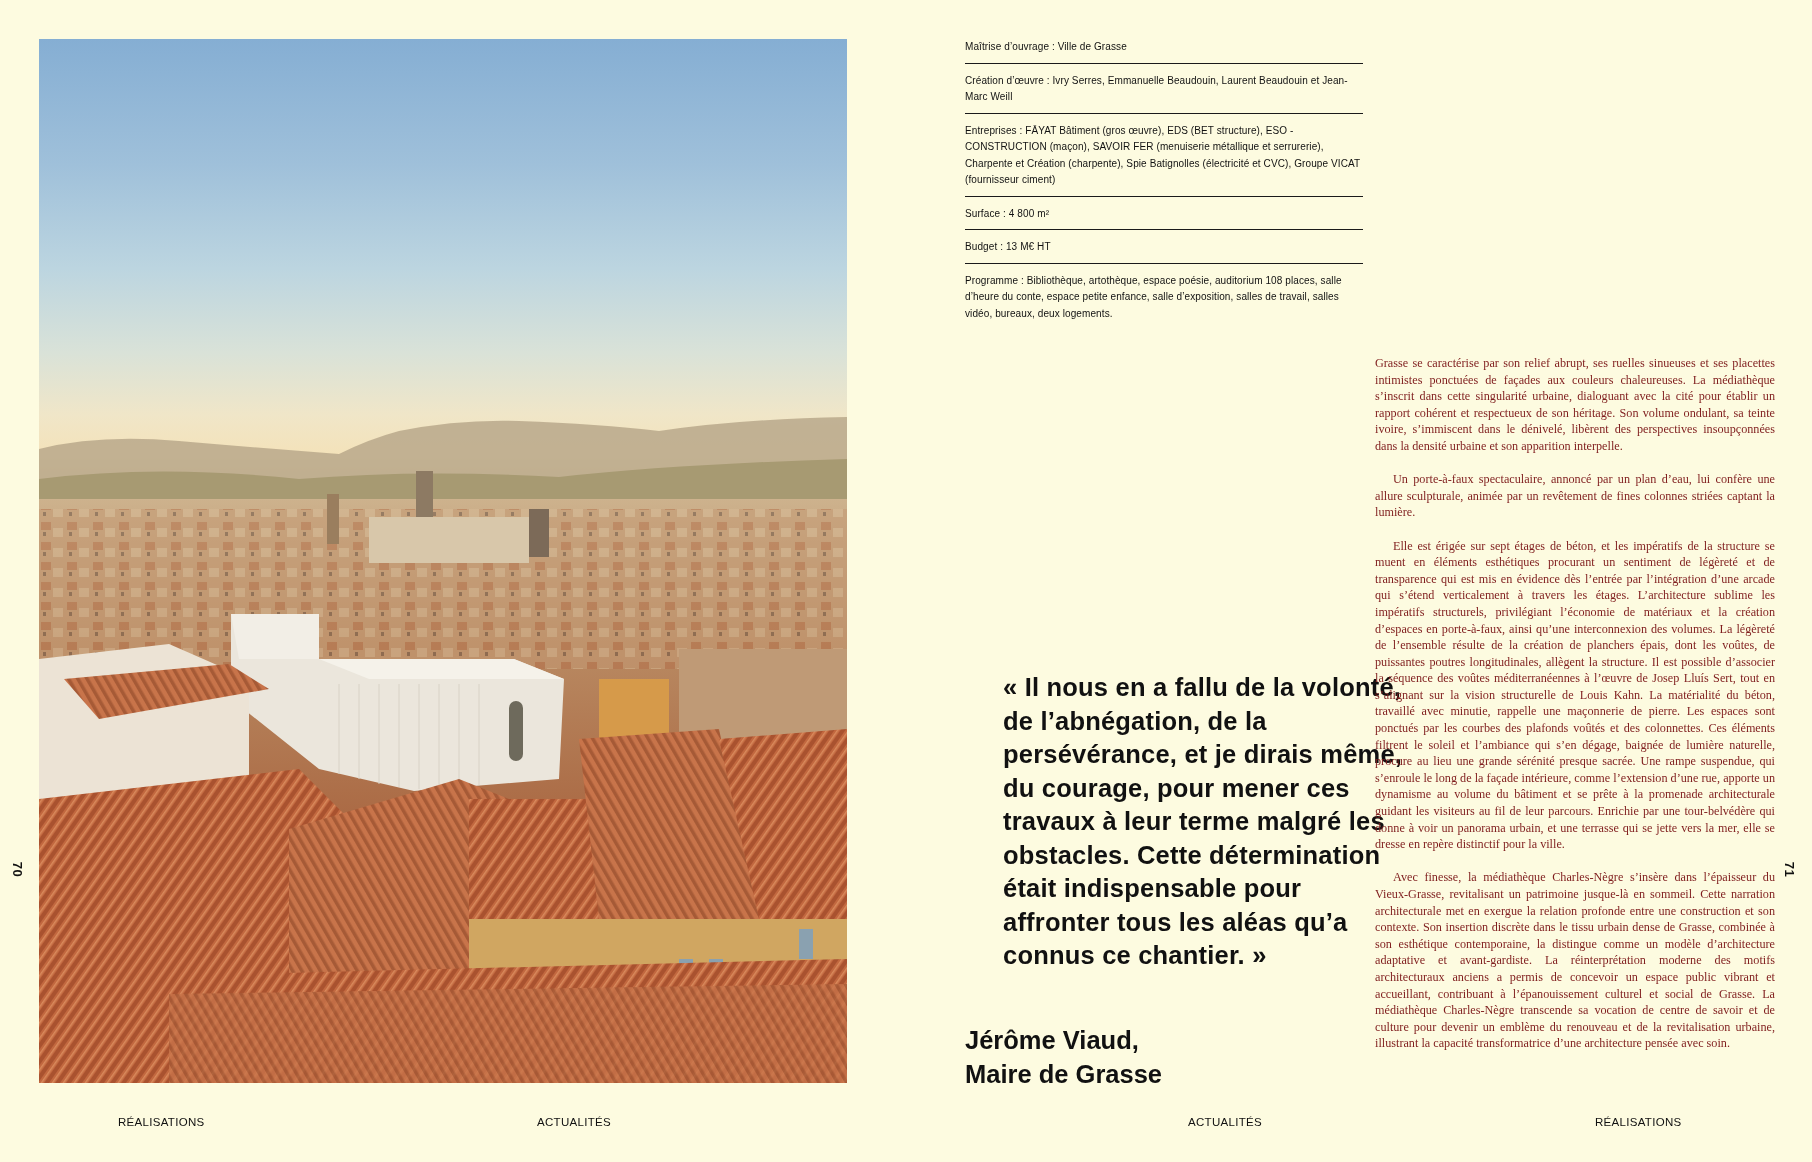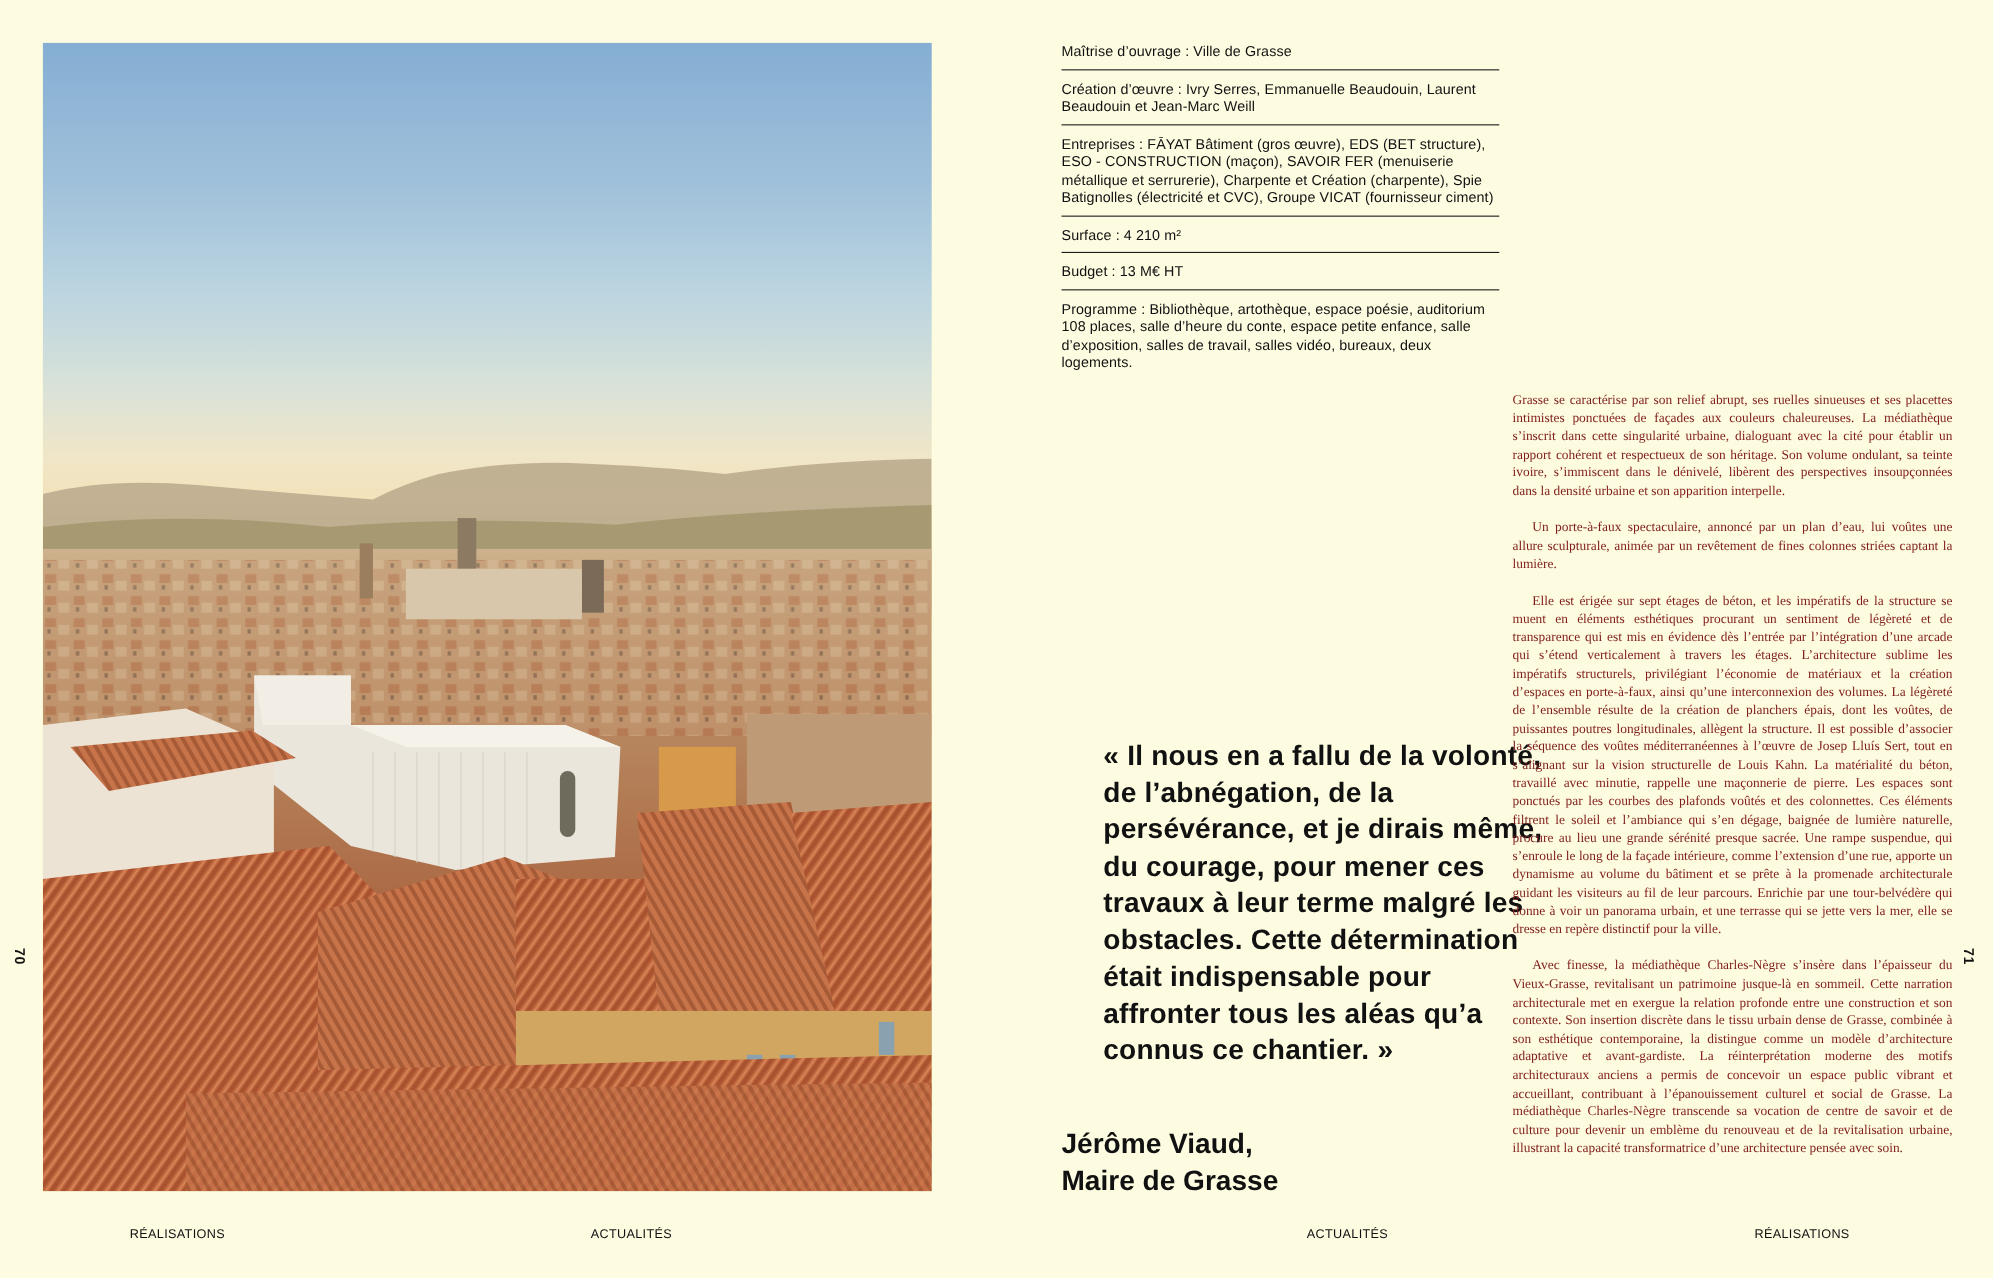--- a/index.html
+++ b/index.html
@@ -23,21 +23,21 @@
   .page-num {
     position: absolute; font-size: 13px; font-weight: bold; letter-spacing: 0.5px;
     transform: rotate(90deg); transform-origin: center center;
   }
   .page-num.left  { left: 10px;  top: 862px; }
   .page-num.right { left: 1782px; top: 862px; }
 
   
   .specs {
     position: absolute; left: 965px; top: 34px; width: 398px;
-    font-size: 13px; line-height: 16.5px; letter-spacing: 0.1px;
+    font-size: 10px; line-height: 16.5px; letter-spacing: 0.1px;
   }
   .spec-item {
     padding: 5px 0 7px 0;
     border-bottom: 1.4px solid #1a1a1a;
   }
   .spec-item:last-child { border-bottom: none; }
   .spec-item + .spec-item { padding-top: 9px; }
 
   
   .quote {
@@ -146,34 +146,34 @@
 
 <div class="page-num left">70</div>
 
 <div class="footer-label" style="left:118px;">RÉALISATIONS</div>
 <div class="footer-label" style="left:537px;">ACTUALITÉS</div>
 
 <div class="specs">
   <div class="spec-item">Maîtrise d’ouvrage : Ville de Grasse</div>
   <div class="spec-item">Création d’œuvre : Ivry Serres, Emmanuelle Beaudouin, Laurent Beau­douin et Jean-Marc Weill</div>
   <div class="spec-item">Entreprises : FĀYAT Bâtiment (gros œuvre), EDS (BET structure), ESO - CONSTRUCTION (maçon), SAVOIR FER (menuiserie métallique et serru­rerie), Charpente et Création (charpente), Spie Batignolles (électricité et CVC), Groupe VICAT (fournisseur ciment)</div>
-  <div class="spec-item">Surface : 4 210 m²</div>
+  <div class="spec-item">Surface : 4 800 m²</div>
   <div class="spec-item">Budget : 13 M€ HT</div>
   <div class="spec-item">Programme : Bibliothèque, artothèque, espace poésie, auditorium 108 places, salle d’heure du conte, espace petite enfance, salle d’exposition, salles de travail, salles vidéo, bureaux, deux logements.</div>
 </div>
 
 <div class="quote">« Il nous en a fallu de la volonté, de l’abnégation, de la persévérance, et je dirais même, du courage, pour mener ces travaux à leur terme malgré les obstacles. Cette détermination était indispensable pour affronter tous les aléas qu’a connus ce chantier. »</div>
 <div class="author">
   <span>Jérôme Viaud,</span>
   <span>Maire de Grasse</span>
 </div>
 
 <div class="body-text">
   <p>Grasse se caractérise par son relief abrupt, ses ruelles sinueuses et ses placettes intimistes ponctuées de façades aux couleurs chaleureuses. La médiathèque s’inscrit dans cette singularité urbaine, dialoguant avec la cité pour établir un rapport cohérent et respectueux de son héritage. Son volume ondulant, sa teinte ivoire, s’immiscent dans le dénivelé, libèrent des perspectives insoupçonnées dans la densité urbaine et son apparition interpelle.</p>
-  <p>Un porte-à-faux spectaculaire, annoncé par un plan d’eau, lui voûtes une allure sculpturale, animée par un revêtement de fines colonnes striées captant la lumière.</p>
+  <p>Un porte-à-faux spectaculaire, annoncé par un plan d’eau, lui confère une allure sculpturale, animée par un revêtement de fines colonnes striées captant la lumière.</p>
   <p>Elle est érigée sur sept étages de béton, et les impératifs de la structure se muent en éléments esthétiques procurant un sentiment de légèreté et de transparence qui est mis en évidence dès l’entrée par l’intégration d’une arcade qui s’étend verticalement à travers les étages. L’architecture sublime les impératifs structurels, privilégiant l’économie de matériaux et la création d’espaces en porte-à-faux, ainsi qu’une interconnexion des volumes. La légèreté de l’ensemble résulte de la création de planchers épais, dont les voûtes, de puissantes poutres longitudinales, allègent la structure. Il est possible d’associer la séquence des voûtes méditerranéennes à l’œuvre de Josep Lluís Sert, tout en s’alignant sur la vision structurelle de Louis Kahn. La matérialité du béton, travaillé avec minutie, rappelle une maçonnerie de pierre. Les espaces sont ponctués par les courbes des plafonds voûtés et des colonnettes. Ces éléments filtrent le soleil et l’ambiance qui s’en dégage, baignée de lumière naturelle, procure au lieu une grande sérénité presque sacrée. Une rampe suspendue, qui s’enroule le long de la façade intérieure, comme l’extension d’une rue, apporte un dynamisme au volume du bâtiment et se prête à la promenade architecturale guidant les visiteurs au fil de leur parcours. Enrichie par une tour-belvédère qui donne à voir un panorama urbain, et une terrasse qui se jette vers la mer, elle se dresse en repère distinctif pour la ville.</p>
   <p>Avec finesse, la médiathèque Charles-Nègre s’insère dans l’épaisseur du Vieux-Grasse, revitalisant un patrimoine jusque-là en sommeil. Cette narration architecturale met en exergue la relation profonde entre une construction et son contexte. Son insertion discrète dans le tissu urbain dense de Grasse, combinée à son esthétique contemporaine, la distingue comme un modèle d’architecture adaptative et avant-gardiste. La réinterprétation moderne des motifs architecturaux anciens a permis de concevoir un espace public vibrant et accueillant, contribuant à l’épanouissement culturel et social de Grasse. La médiathèque Charles-Nègre transcende sa vocation de centre de savoir et de culture pour devenir un emblème du renouveau et de la revitalisation urbaine, illustrant la capacité transformatrice d’une architecture pensée avec soin.</p>
 </div>
 
 <div class="page-num right">71</div>
 
 <div class="footer-label" style="left:1188px;">ACTUALITÉS</div>
 <div class="footer-label" style="left:1595px;">RÉALISATIONS</div>
 
 </body></html>

